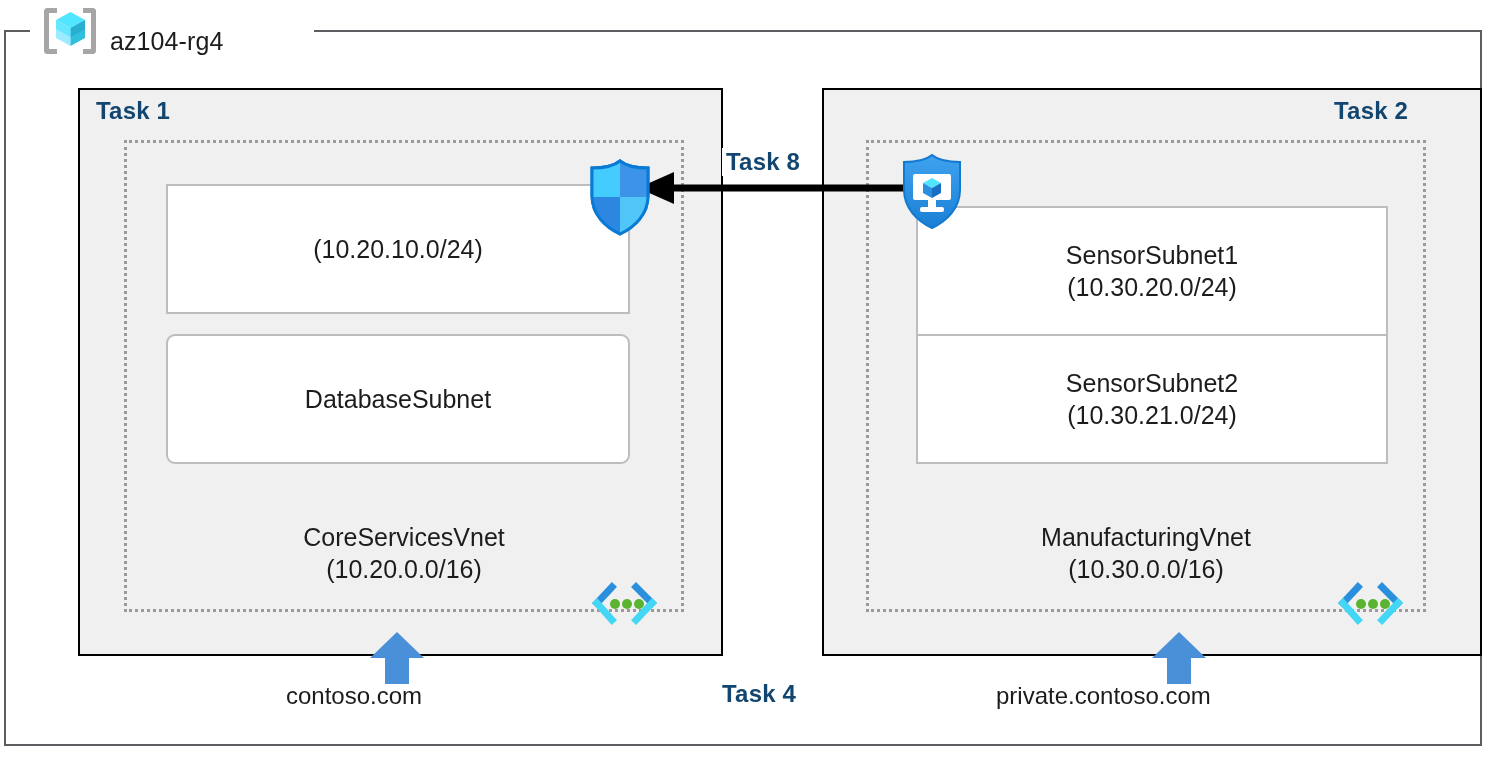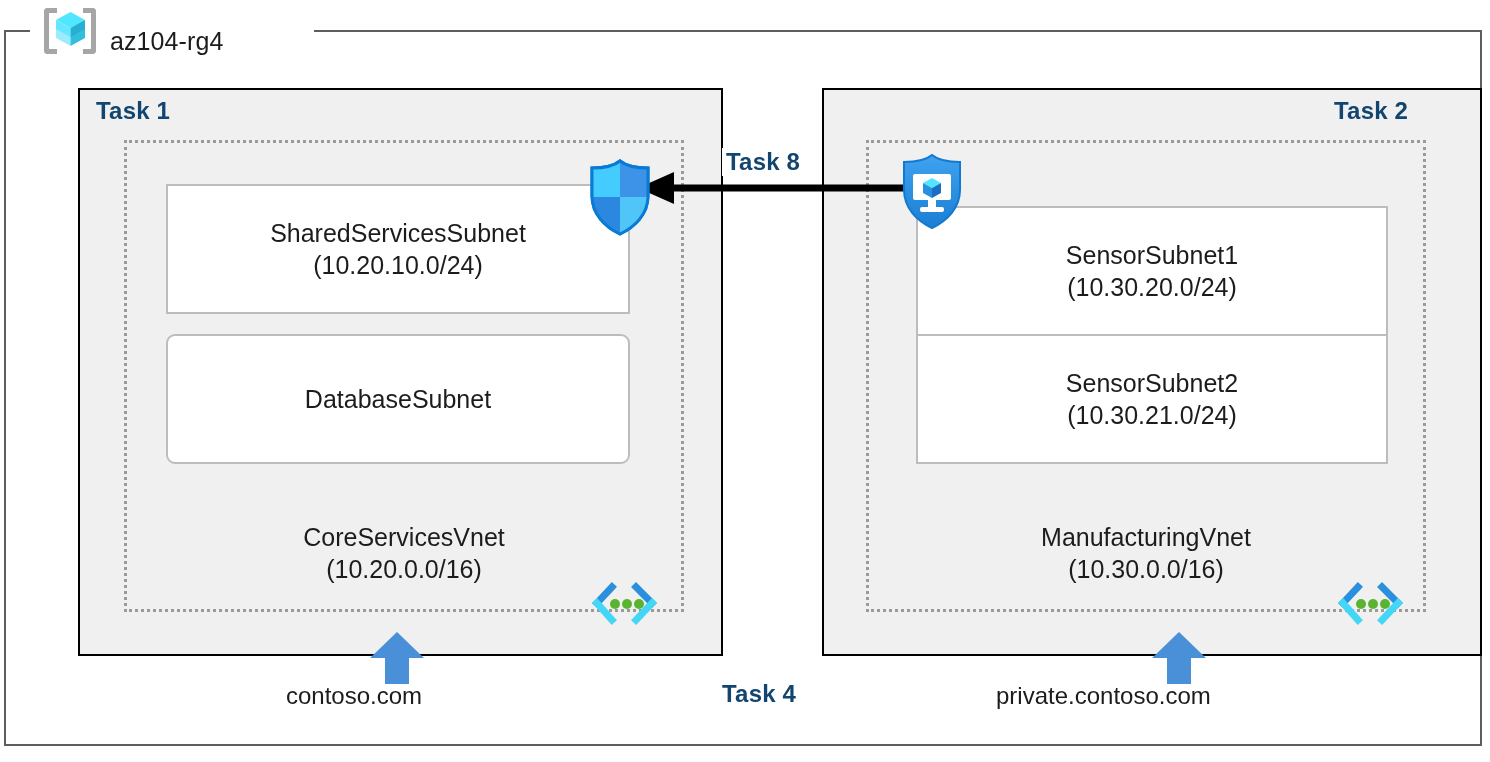--- a/index.html
+++ b/index.html
@@ -198,21 +198,20 @@
   <div class="task-label" id="label-task1">Task 1</div>
 
   <div class="vnet-box" id="vnet-left">
     <div class="vnet-caption">
       <div class="vnet-name">CoreServicesVnet</div>
       <div class="vnet-cidr">(10.20.0.0/16)</div>
     </div>
   </div>
 
   <div class="subnet-box" id="subnet-shared">
-    <div class="subnet-name">SharedServicesSubnet</div>
     <div class="subnet-cidr">(10.20.10.0/24)</div>
   </div>
 
   <div class="subnet-box" id="subnet-database">
     <div class="subnet-name">DatabaseSubnet</div>
   </div>
 
   <div class="icon-abs" id="icon-firewall">
     <svg width="74" height="80" viewBox="0 0 74 80" xmlns="http://www.w3.org/2000/svg">
       <defs>

